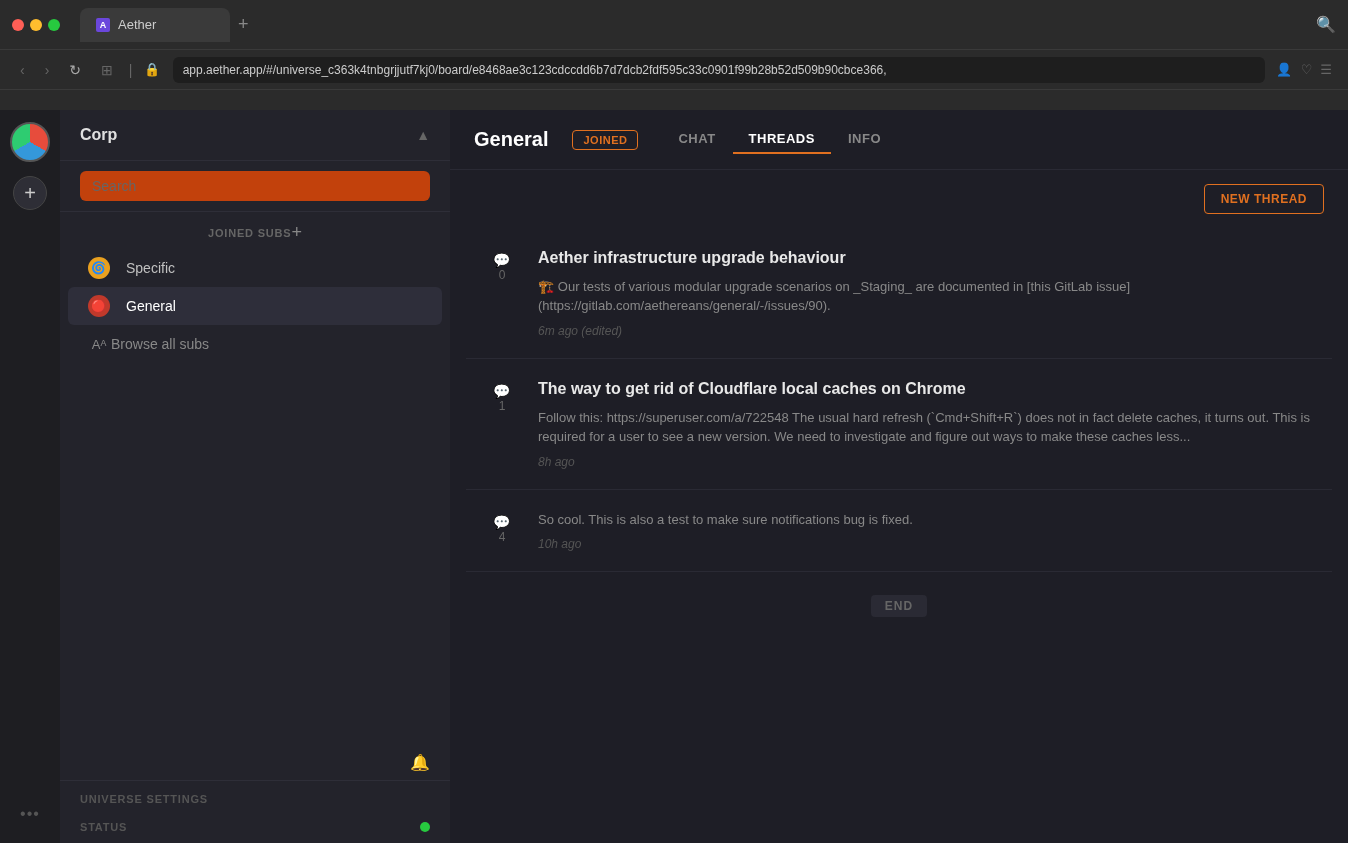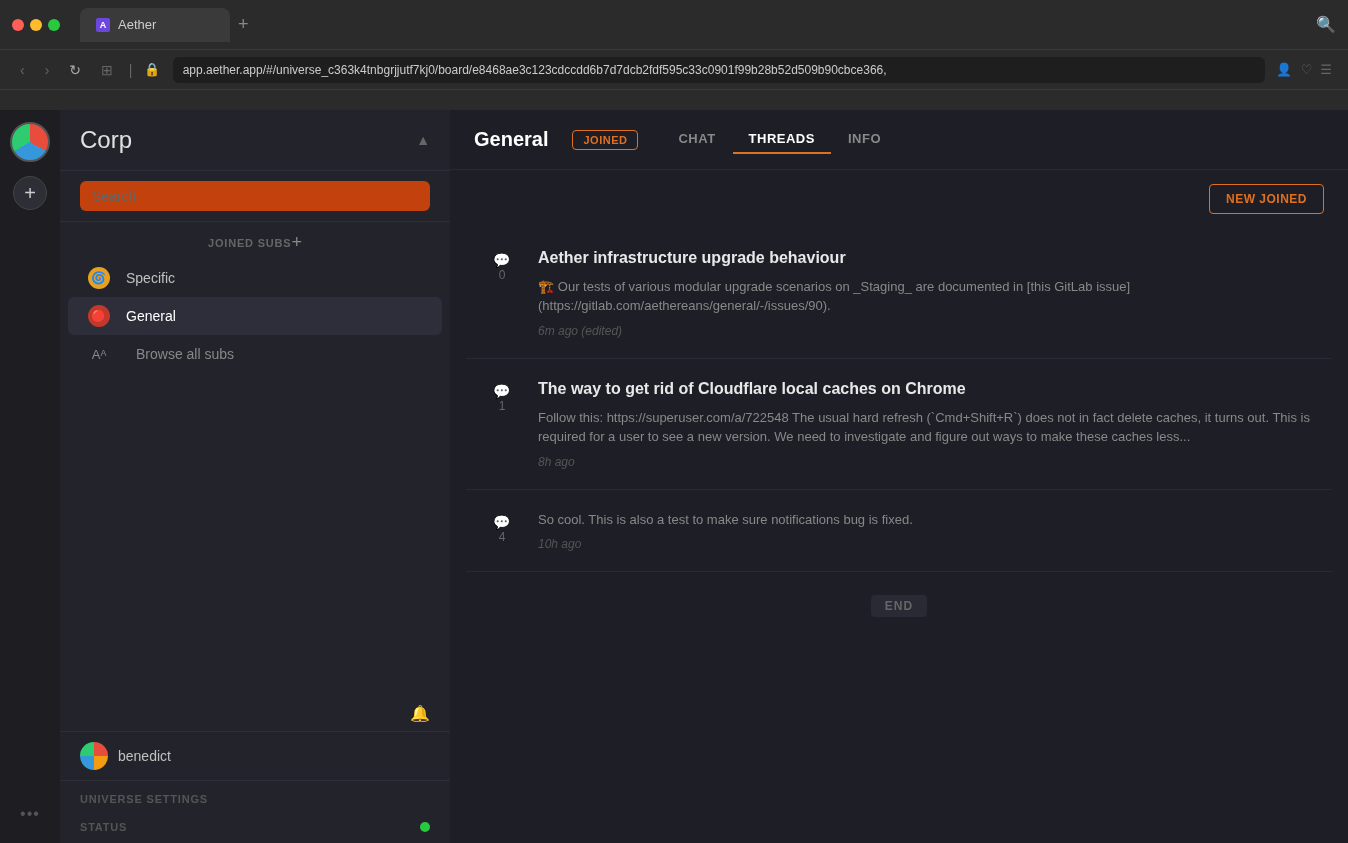--- a/index.html
+++ b/index.html
@@ -177,22 +177,22 @@
     }
     .corp-header {
       display: flex;
       align-items: center;
       justify-content: space-between;
       padding: 16px 20px;
       border-bottom: 1px solid #2e2e38;
     }
     .corp-title {
       color: #e0e0e0;
-      font-size: 24px;
-      font-weight: 400;
+      font-size: 16px;
+      font-weight: 700;
     }
     .corp-chevron {
       color: #666;
       font-size: 14px;
       cursor: pointer;
     }
     .search-bar {
       padding: 10px 20px;
       border-bottom: 1px solid #2e2e38;
     }
@@ -256,21 +256,21 @@
     .sub-item-label {
       color: #c0c0c0;
       font-size: 14px;
       margin-left: 6px;
     }
     .sub-item.active .sub-item-label { color: #fff; font-weight: 500; }
 
     .browse-all {
       display: flex;
       align-items: center;
-      gap: 26px;
+      gap: 1px;
       padding: 8px 20px;
       margin: 0 8px;
       cursor: pointer;
     }
     .browse-icon {
       width: 22px;
       height: 22px;
       display: flex;
       align-items: center;
       justify-content: center;
@@ -552,24 +552,20 @@
       <div class="browse-icon">Aᴬ</div>
       <span class="browse-label">Browse all subs</span>
     </div>
 
     <div class="panel-spacer"></div>
 
     <div class="notification-row">
       <span class="notif-icon">🔔</span>
     </div>
 
-    <div class="user-row">
-      <div class="user-avatar"></div>
-      <span class="username">benedict</span>
-    </div>
 
     <div class="settings-row">
       <span class="settings-label">UNIVERSE SETTINGS</span>
     </div>
     <div class="status-row">
       <span class="status-label">STATUS</span>
       <div class="status-dot"></div>
     </div>
   </div>
 
@@ -577,21 +573,21 @@
     <div class="main-header">
       <span class="board-title">General</span>
       <span class="joined-badge">JOINED</span>
       <div class="tabs">
         <span class="tab">CHAT</span>
         <span class="tab active">THREADS</span>
         <span class="tab">INFO</span>
       </div>
     </div>
     <div class="main-toolbar">
-      <button class="new-thread-btn">NEW JOINED</button>
+      <button class="new-thread-btn">NEW THREAD</button>
     </div>
     <div class="threads-list">
 
       <div class="thread-item">
         <div class="thread-meta">
           <span class="comment-icon">💬</span>
           <span class="comment-count">0</span>
         </div>
         <div class="thread-body">
           <div class="thread-title">Aether infrastructure upgrade behaviour</div>

